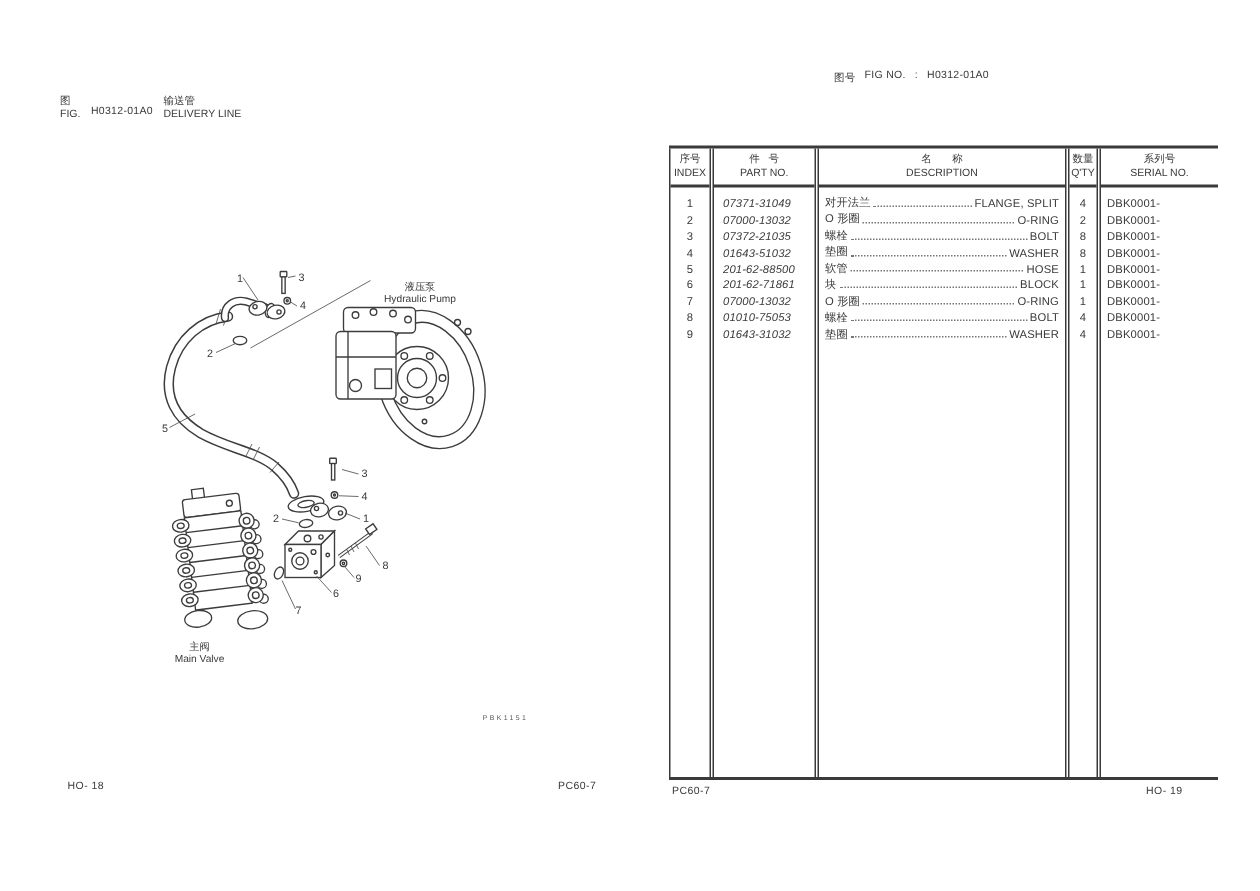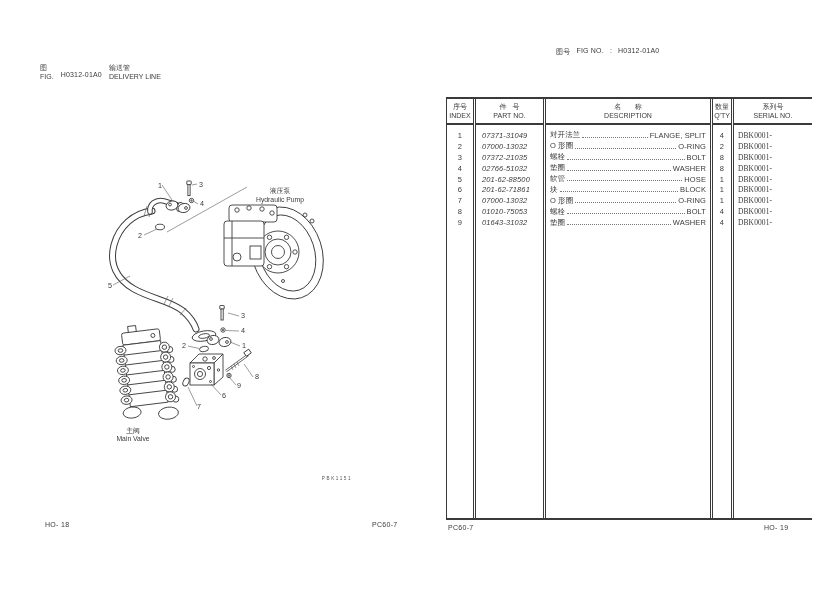--- a/index.html
+++ b/index.html
@@ -27,21 +27,21 @@
   .col-part{width:70px;border-left:3px double #3a3a3a;}
   .col-desc{width:167px;border-left:3px double #3a3a3a;}
   .col-qty{width:21px;border-left:3px double #3a3a3a;}
   .col-serial{width:81px;border-left:3px double #3a3a3a;}
   .th{height:24px;border-bottom:2px solid #3a3a3a;display:flex;flex-direction:column;justify-content:center;align-items:center;font-size:7px;line-height:9px;color:#3a3a3a;text-align:center;white-space:pre;}
   .tb{padding-top:5px;}
   .cell{height:10.9px;display:flex;align-items:center;font-size:7.5px;color:#3a3a3a;letter-spacing:.1px;white-space:nowrap;}
   .col-index .cell{justify-content:center;}
   .col-part .cell{padding-left:6px;font-style:italic;}
   .col-qty .cell{justify-content:center;}
-  .col-serial .cell{padding-left:4px;font-family:Liberation Serif, serif;}
+  .col-serial .cell{padding-left:4px;}
   .col-desc .cell{padding:0 4px;}
   .dots{flex:1;border-bottom:1px dotted #777;margin:0 2px 3px 2px;align-self:flex-end;min-width:6px;}
 
   
   .diagram{position:absolute;left:30px;top:150px;}
   .diagram svg{display:block;}
   .ln{stroke:#3c3c3c;stroke-width:.9;fill:none;}
   .lnw{stroke:#3c3c3c;stroke-width:.9;fill:#fff;}
   .thin{stroke:#4a4a4a;stroke-width:.55;fill:none;}
   .tube-o{stroke:#3c3c3c;stroke-width:7;fill:none;stroke-linecap:round;}
@@ -280,21 +280,21 @@
 
     <div class="col col-part">
       <div class="th">
         <span>件   号</span>
         <span>PART NO.</span>
       </div>
       <div class="tb">
         <div class="cell">07371-31049</div>
         <div class="cell">07000-13032</div>
         <div class="cell">07372-21035</div>
-        <div class="cell">02766-51032</div>
+        <div class="cell">01643-51032</div>
         <div class="cell">201-62-88500</div>
         <div class="cell">201-62-71861</div>
         <div class="cell">07000-13032</div>
         <div class="cell">01010-75053</div>
         <div class="cell">01643-31032</div>
       </div>
     </div>
 
     <div class="col col-desc">
       <div class="th">

